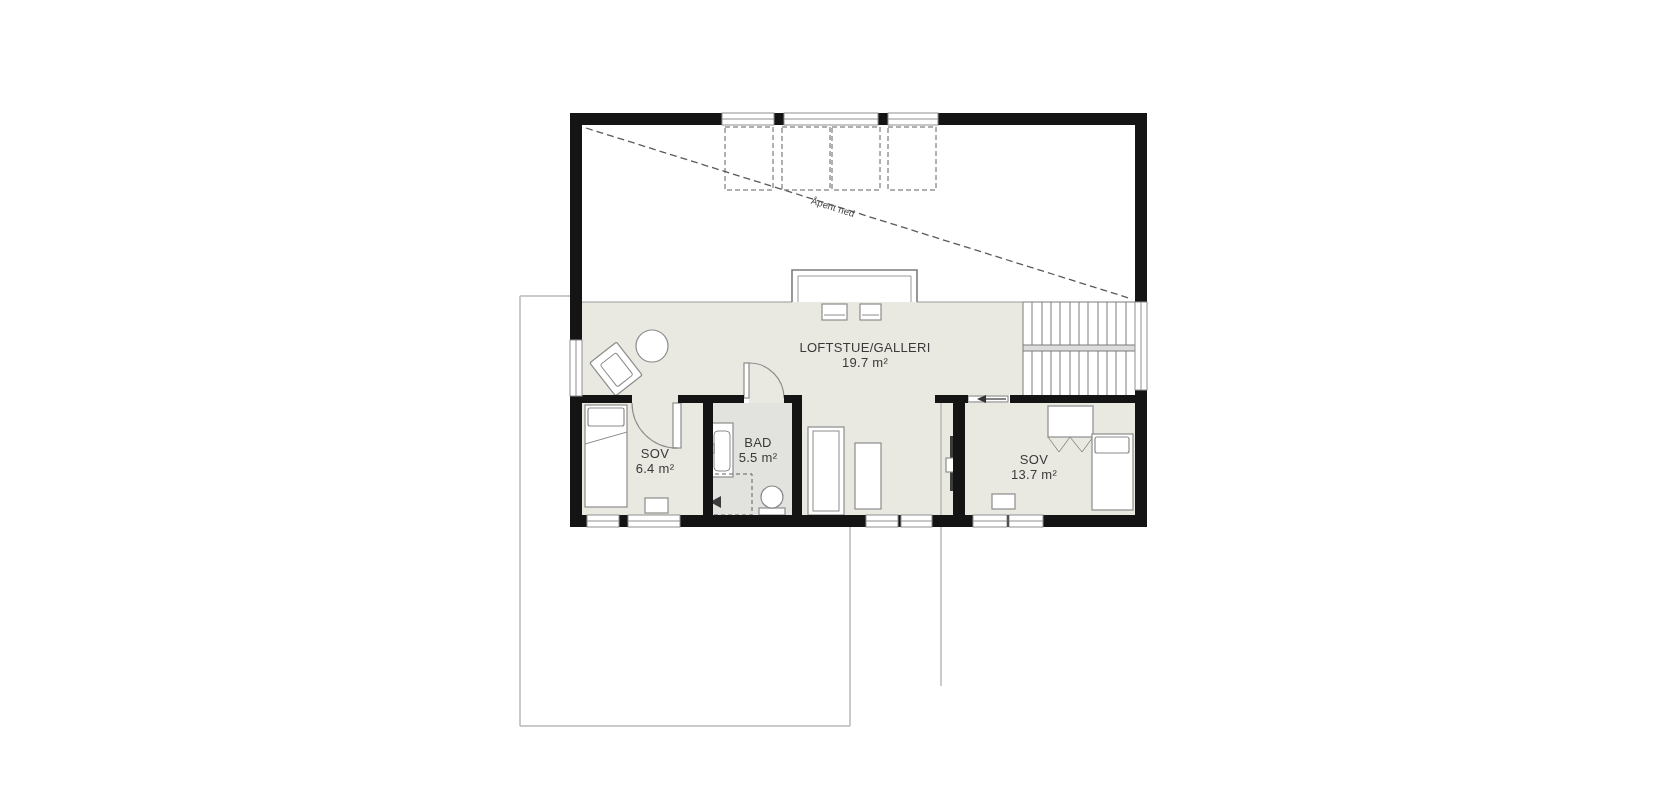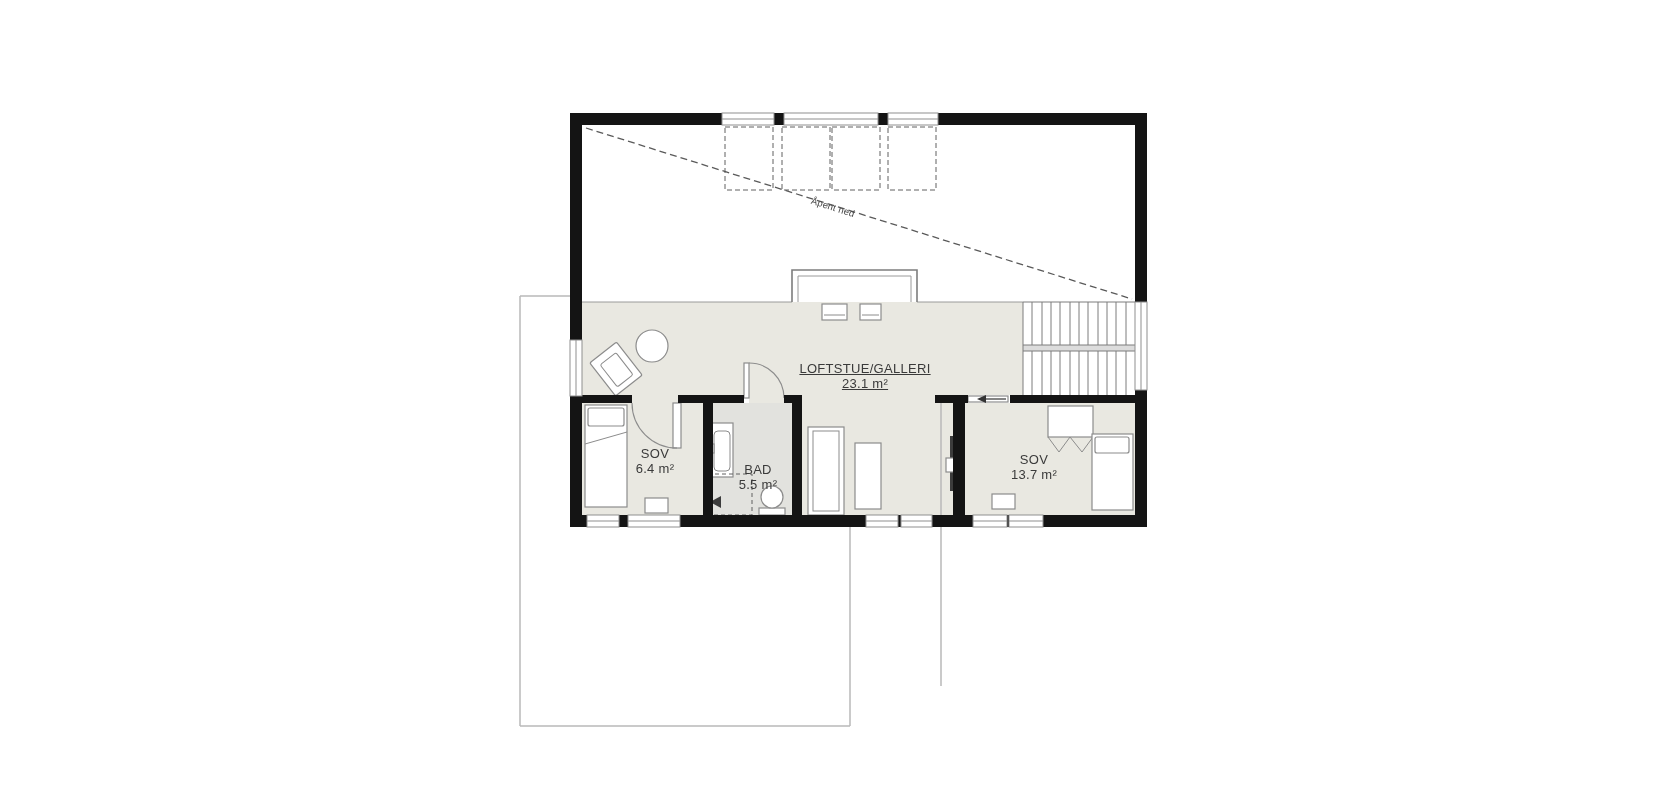--- a/index.html
+++ b/index.html
@@ -203,31 +203,31 @@
       <line class="winline" x1="901" y1="521" x2="932" y2="521"></line>
       <rect class="win" x="973" y="515" width="34" height="12"></rect>
       <line class="winline" x1="973" y1="521" x2="1007" y2="521"></line>
       <rect class="win" x="1009" y="515" width="34" height="12"></rect>
       <line class="winline" x1="1009" y1="521" x2="1043" y2="521"></line>
     </g>
   </svg>
 
   <div class="annot" style="left:833px;top:207px;">Åpent ned</div>
 
-  <div class="room-label" style="left:865px;top:361px;text-decoration:underline;">
+  <div class="room-label" style="left:865px;top:340px;">
     <div>LOFTSTUE/GALLERI</div>
-    <div>23.1 m²</div>
+    <div>19.7 m²</div>
   </div>
 
   <div class="room-label" style="left:655px;top:446px;">
     <div>SOV</div>
     <div>6.4 m²</div>
   </div>
 
-  <div class="room-label" style="left:758px;top:462px;">
+  <div class="room-label" style="left:758px;top:435px;">
     <div>BAD</div>
     <div>5.5 m²</div>
   </div>
 
   <div class="room-label" style="left:1034px;top:452px;">
     <div>SOV</div>
     <div>13.7 m²</div>
   </div>
 
 </div>

